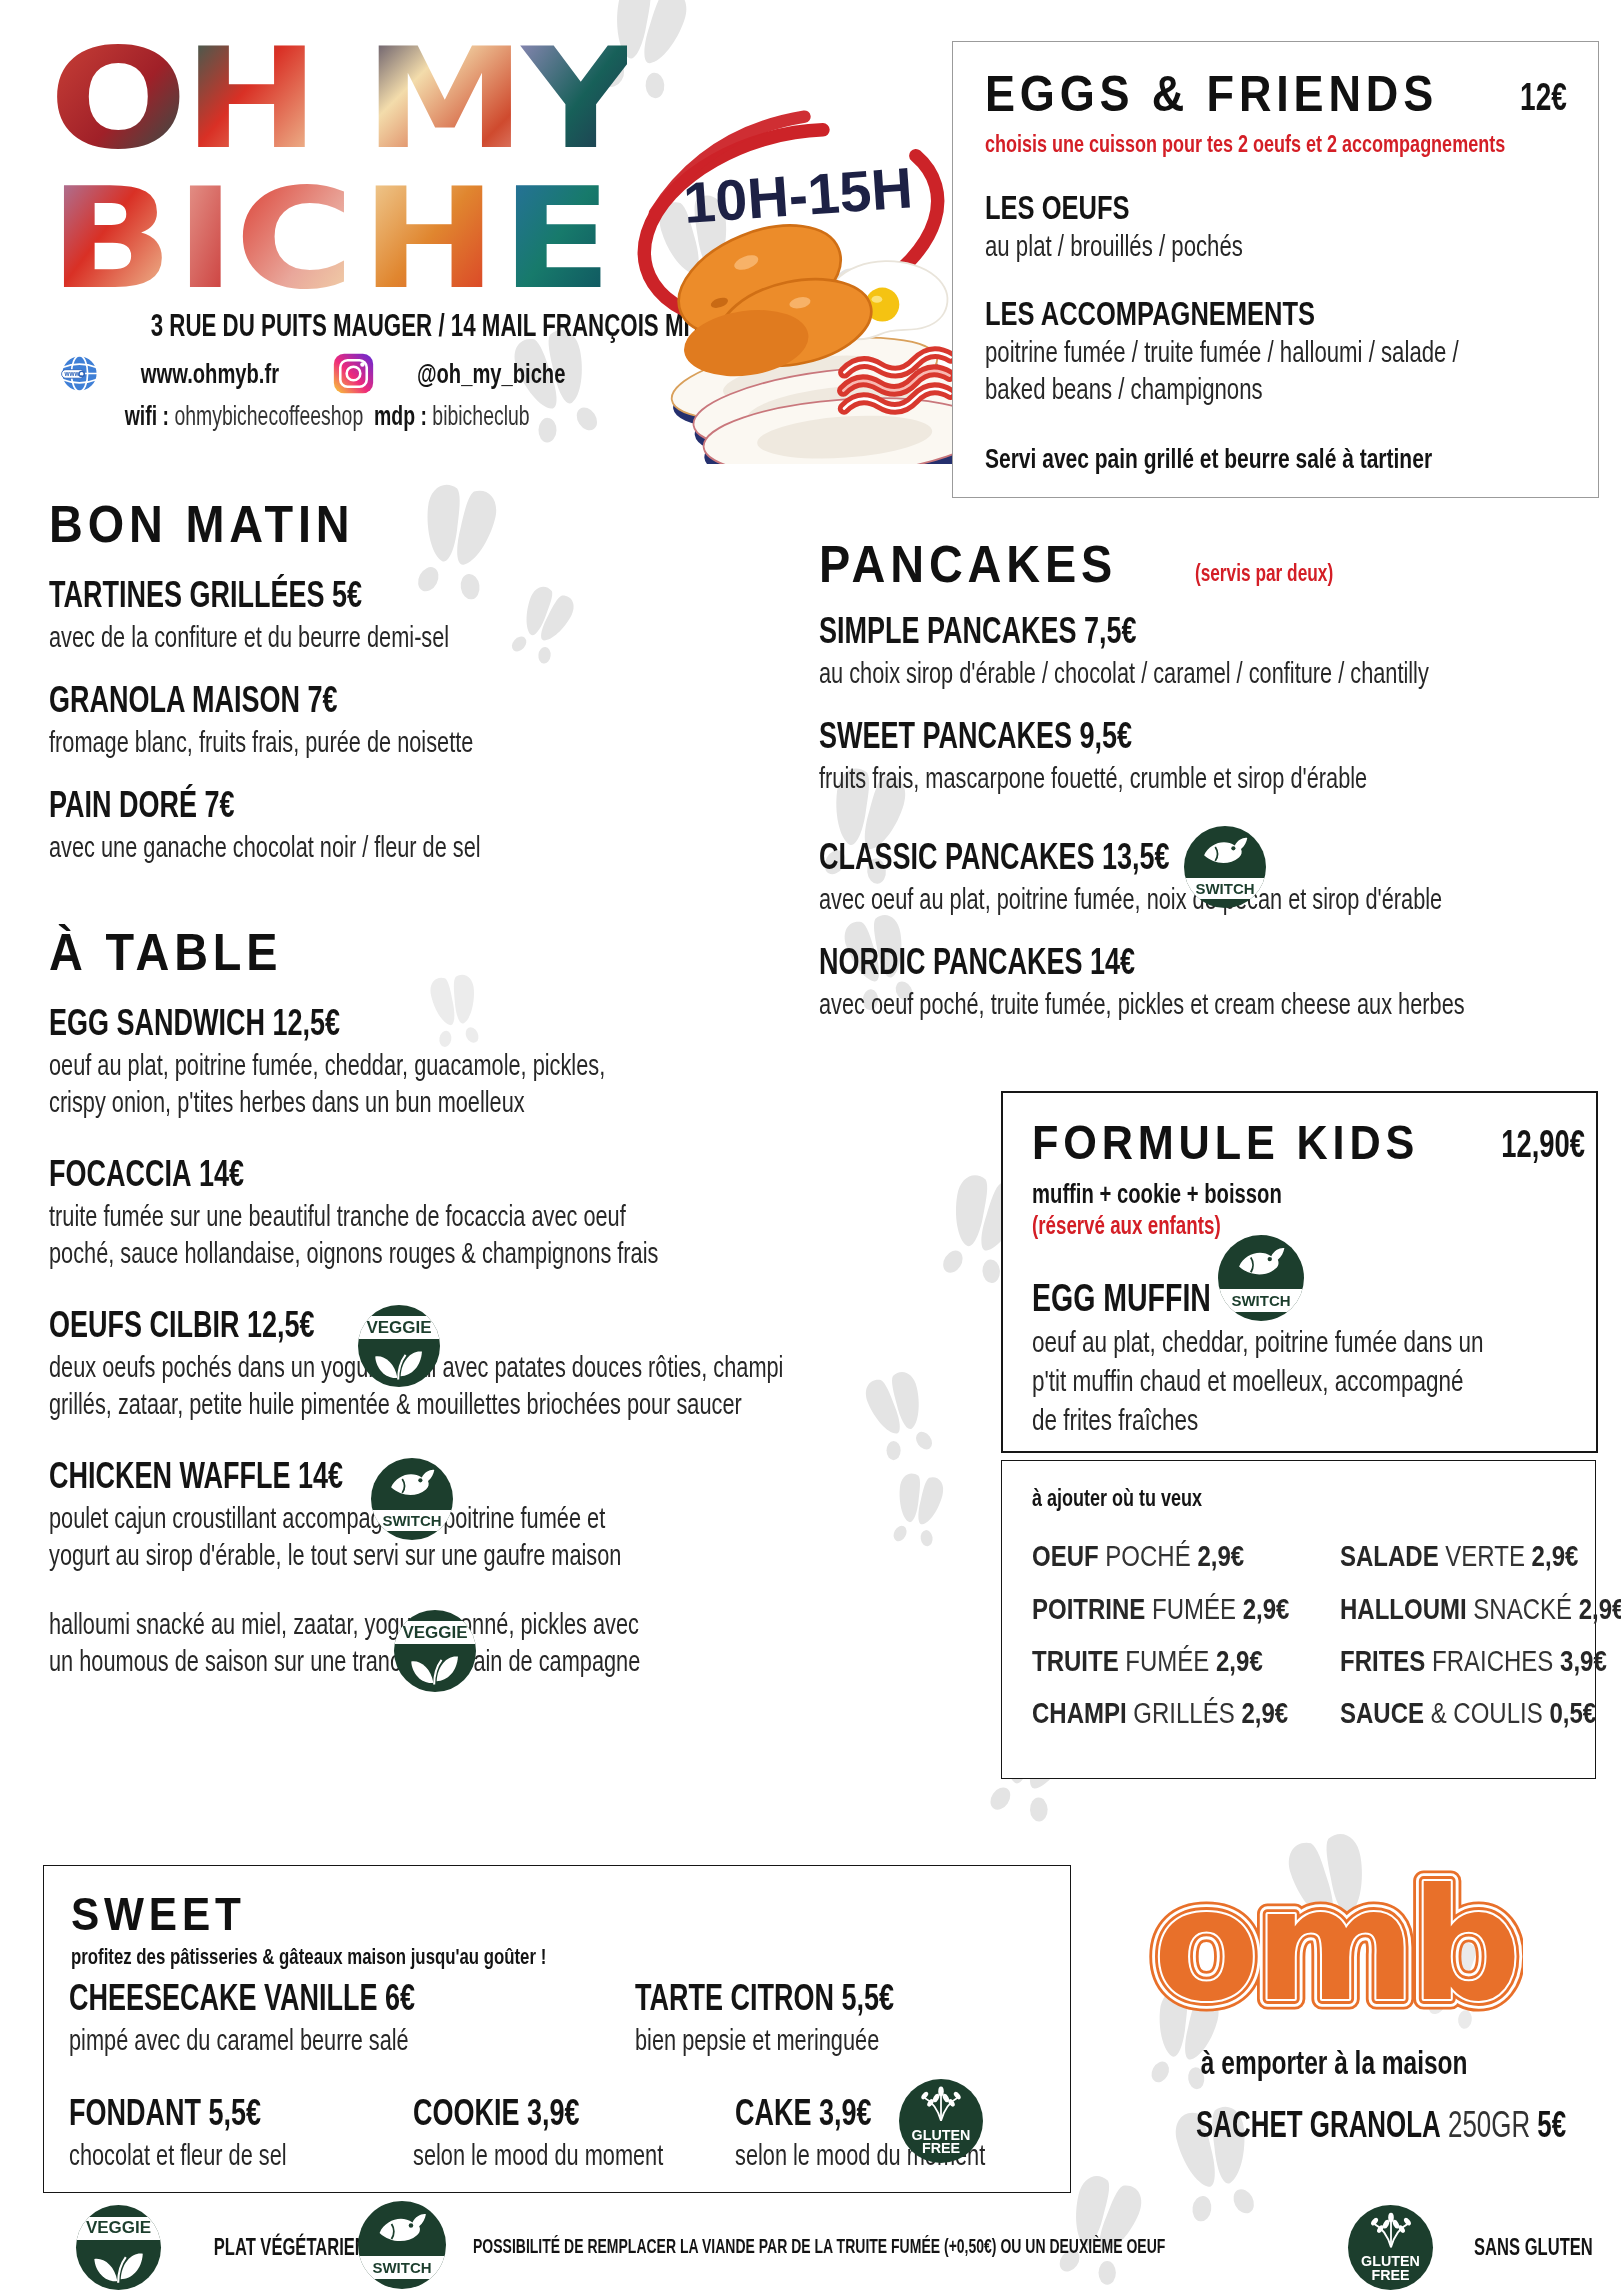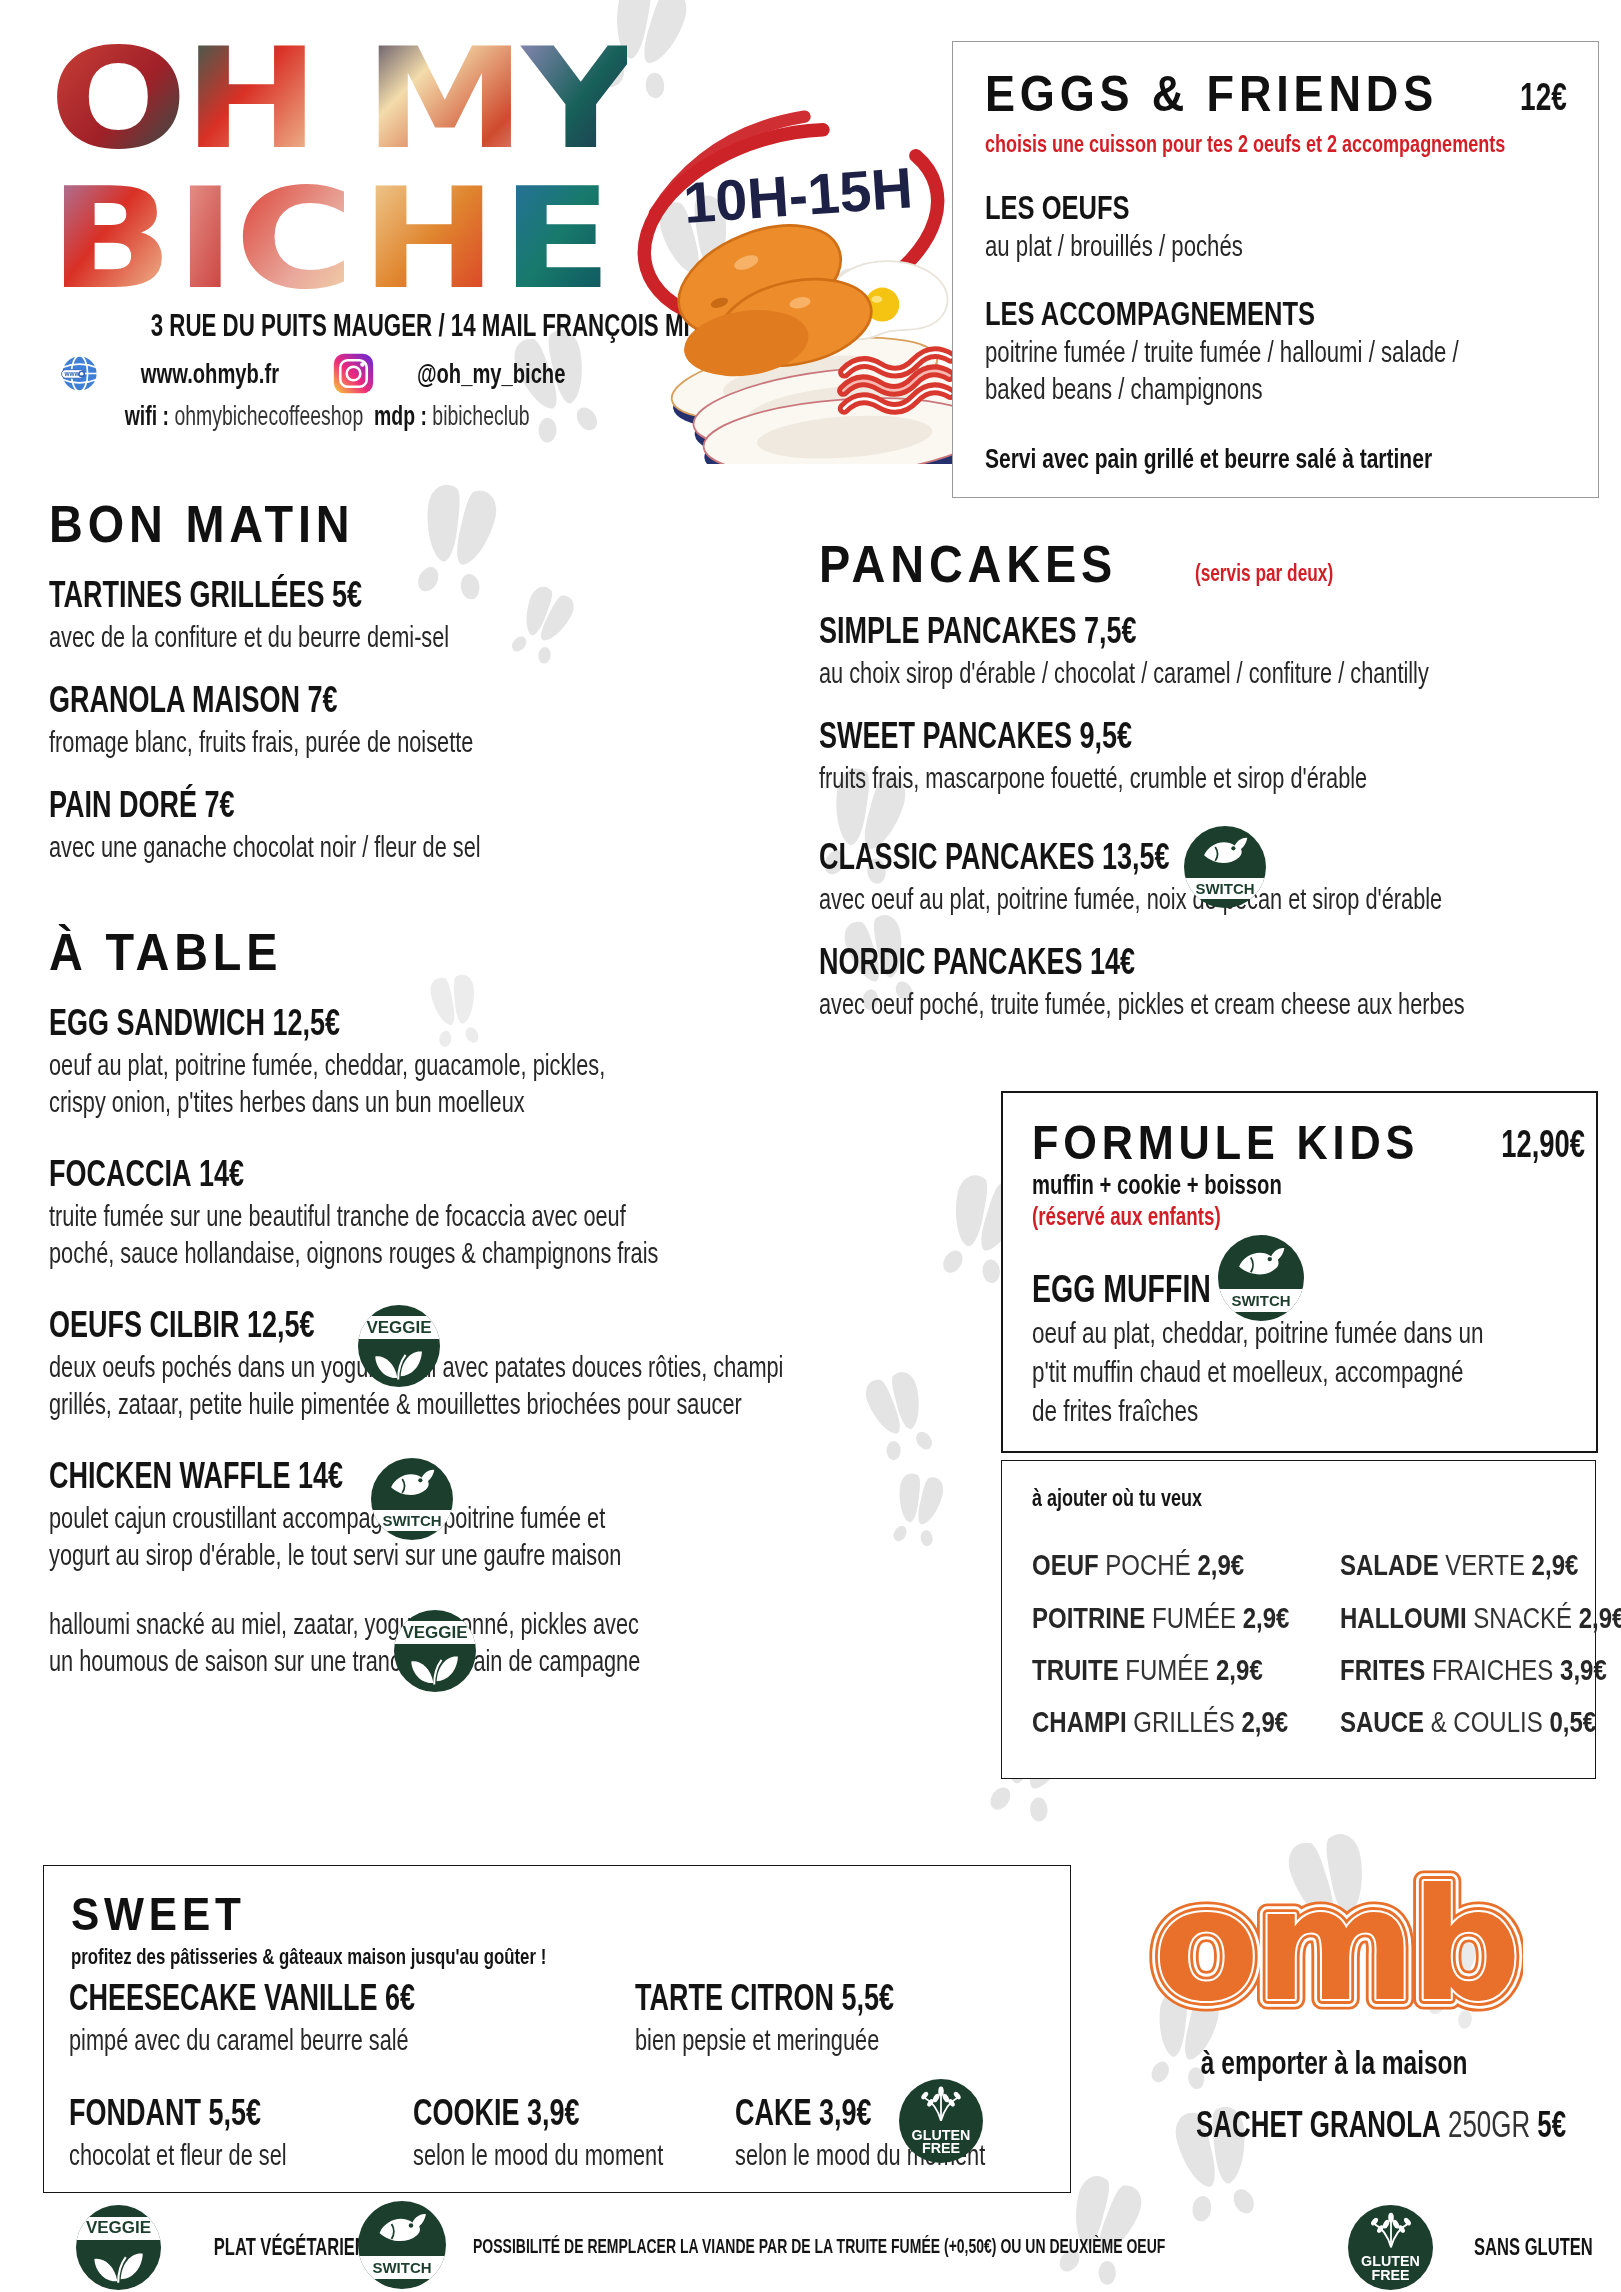--- a/index.html
+++ b/index.html
@@ -63,21 +63,21 @@
   .eggs-foot { margin-top:36px; font-weight:700; font-size:28px; }
 
   
   #bon-matin { left:49px;  top:494px;  width:591px; }
   #pancakes  { left:819px; top:530px;  width:802px; }
   #a-table   { left:49px;  top:922px; width:824px; }
   .sec-title { margin-bottom:16px; height:64px; }
 
   
   .x-sub { margin-top:3.6px; font-weight:700; font-size:24px; }
-  .x-cols { display:flex; margin-top:36px; }
+  .x-cols { display:flex; margin-top:27px; }
   .x-col { width:288px; }
   .x-col + .x-col { margin-left:19.7px; }
   .xline { margin-bottom:13.4px; font-size:30px; height:39px; }
   .xline .cw2 { font-size:30px; transform:scaleX(.8); }
 
   
   .sw-sub { margin-top:3.6px; font-weight:700; font-size:22.4px; }
   .sw-item { position:absolute; }
 
   
@@ -421,21 +421,21 @@
         </svg>
       <span class="bband">VEGGIE</span>
     </span>
   </div>
 
   <div id="kids-box" class="box" style="position:absolute">
     <div class="title-row">
       <span class="brush" style="font-size:48px">FORMULE KIDS</span>
       <span class="price-lg" style="font-size:38px"><span class="cwc">12,90€</span></span>
     </div>
-    <div style="font-size:27px;font-weight:700">
+    <div style="margin-top:9px;font-size:27px;font-weight:700">
       <span class="cw2" style="font-size:27px;font-weight:700;color:#141414">muffin + cookie + boisson</span>
       <span class="cw2 red" style="font-size:25px;font-weight:700;color:#d41e26">(réservé aux enfants)</span>
     </div>
     <div style="margin-top:36px">
       <div class="ihead"><span class="cw" style="font-size:38px">EGG MUFFIN</span></div>
       <div class="dl" style="height:39px;line-height:39px"><span class="cw2" style="font-size:30px">oeuf au plat, cheddar, poitrine fumée dans un</span></div>
       <div class="dl" style="height:39px;line-height:39px"><span class="cw2" style="font-size:30px">p'tit muffin chaud et moelleux, accompagné</span></div>
       <div class="dl" style="height:39px;line-height:39px"><span class="cw2" style="font-size:30px">de frites fraîches</span></div>
     </div>
     <span class="badge switch" style="left:215px;top:142px;width:86px;height:86px">

